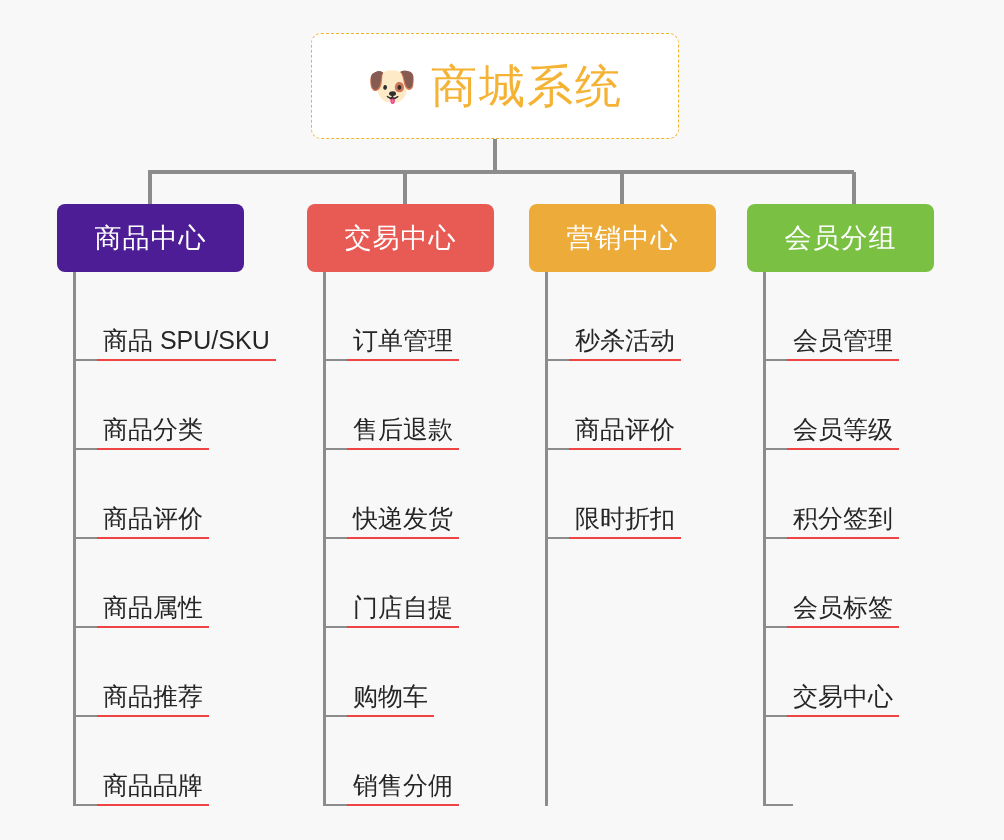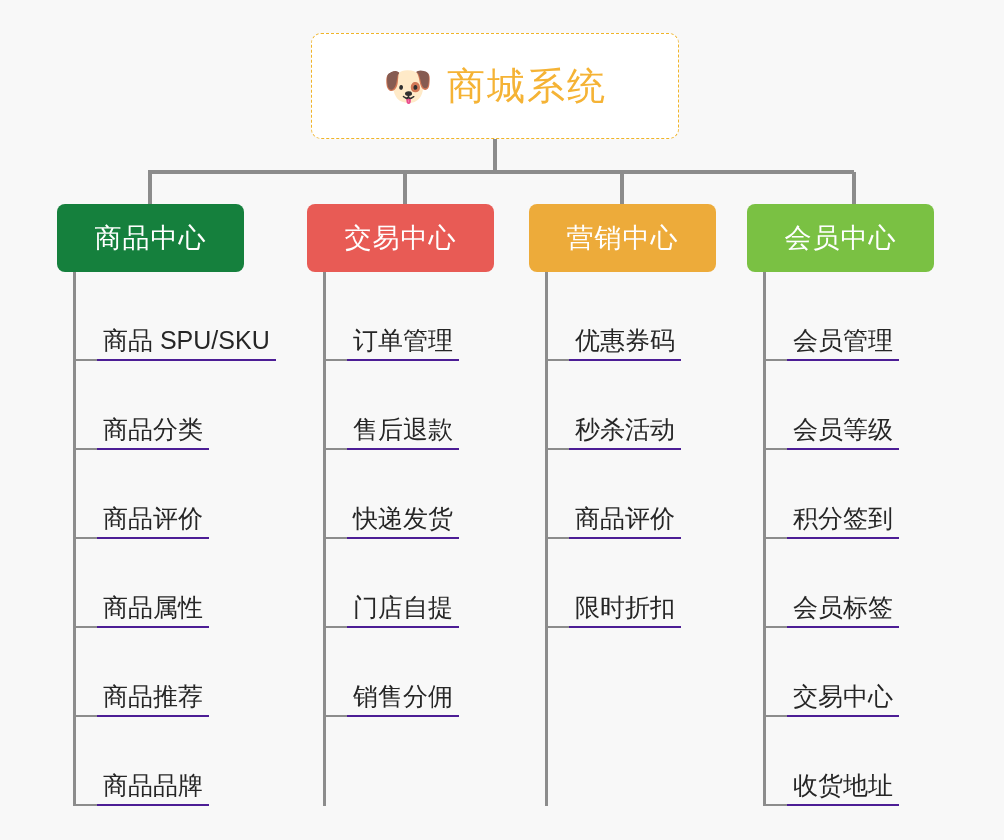--- a/index.html
+++ b/index.html
@@ -36,21 +36,21 @@
     align-items: center;
     justify-content: center;
     gap: 14px;
   }
   .root-emoji {
     font-size: 40px;
     line-height: 1;
     display: block;
   }
   .root-title {
-    font-size: 38px;
+    font-size: 46px;
     color: #f5b335;
     letter-spacing: 2px;
     line-height: 1;
     white-space: nowrap;
   }
 
   
   .conn {
     position: absolute;
     background: #8c8c8c;
@@ -113,21 +113,21 @@
   }
   .leaf-label {
     position: relative;
     display: inline-block;
     margin-left: 40px;
     padding: 0 6px 5px 6px;
     font-size: 25px;
     color: #262626;
     line-height: 1.1;
     white-space: nowrap;
-    border-bottom: 2px solid #4c1d95;
+    border-bottom: 2px solid #ef4444;
   }
   
   .leaf-tick {
     position: absolute;
     left: 17px;
     bottom: 0;
     height: 2px;
     width: 29px;
     background: #8c8c8c;
   }
@@ -144,21 +144,21 @@
 
   <div class="conn conn-stem"></div>
   <div class="conn conn-bus"></div>
   <div class="conn conn-drop" id="drop-0" style="left: 148px;"></div>
   <div class="conn conn-drop" id="drop-1" style="left: 403px;"></div>
   <div class="conn conn-drop" id="drop-2" style="left: 620px;"></div>
   <div class="conn conn-drop" id="drop-3" style="left: 852px;"></div>
 
   <div id="branches-host">
       <div class="branch" style="left: 57px; width: 187px;">
-        <div class="branch-header" style="background: #15803d;">商品中心</div>
+        <div class="branch-header" style="background: #4c1d95;">商品中心</div>
         <div class="branch-body">
           <div class="spine" style="background: rgb(140, 140, 140); height: 534px;"></div>
           <div class="leaf">
             <span class="leaf-tick" style="background: rgb(140, 140, 140);"></span>
             <span class="leaf-label">商品 SPU/SKU</span>
           </div>
           <div class="leaf">
             <span class="leaf-tick" style="background: rgb(140, 140, 140);"></span>
             <span class="leaf-label">商品分类</span>
           </div>
@@ -195,48 +195,48 @@
           <div class="leaf">
             <span class="leaf-tick" style="background: rgb(140, 140, 140);"></span>
             <span class="leaf-label">快递发货</span>
           </div>
           <div class="leaf">
             <span class="leaf-tick" style="background: rgb(140, 140, 140);"></span>
             <span class="leaf-label">门店自提</span>
           </div>
           <div class="leaf">
             <span class="leaf-tick" style="background: rgb(140, 140, 140);"></span>
+            <span class="leaf-label">购物车</span>
+          </div>
+          <div class="leaf">
+            <span class="leaf-tick" style="background: rgb(140, 140, 140);"></span>
             <span class="leaf-label">销售分佣</span>
           </div>
         </div>
       </div>
       <div class="branch" style="left: 529px; width: 187px;">
         <div class="branch-header" style="background: rgb(237, 171, 58);">营销中心</div>
         <div class="branch-body">
           <div class="spine" style="background: rgb(140, 140, 140); height: 534px;"></div>
           <div class="leaf">
             <span class="leaf-tick" style="background: rgb(140, 140, 140);"></span>
-            <span class="leaf-label">优惠券码</span>
-          </div>
-          <div class="leaf">
-            <span class="leaf-tick" style="background: rgb(140, 140, 140);"></span>
             <span class="leaf-label">秒杀活动</span>
           </div>
           <div class="leaf">
             <span class="leaf-tick" style="background: rgb(140, 140, 140);"></span>
             <span class="leaf-label">商品评价</span>
           </div>
           <div class="leaf">
             <span class="leaf-tick" style="background: rgb(140, 140, 140);"></span>
             <span class="leaf-label">限时折扣</span>
           </div>
         </div>
       </div>
       <div class="branch" style="left: 747px; width: 187px;">
-        <div class="branch-header" style="background: rgb(122, 193, 67);">会员中心</div>
+        <div class="branch-header" style="background: rgb(122, 193, 67);">会员分组</div>
         <div class="branch-body">
           <div class="spine" style="background: rgb(140, 140, 140); height: 534px;"></div>
           <div class="leaf">
             <span class="leaf-tick" style="background: rgb(140, 140, 140);"></span>
             <span class="leaf-label">会员管理</span>
           </div>
           <div class="leaf">
             <span class="leaf-tick" style="background: rgb(140, 140, 140);"></span>
             <span class="leaf-label">会员等级</span>
           </div>
@@ -247,19 +247,18 @@
           <div class="leaf">
             <span class="leaf-tick" style="background: rgb(140, 140, 140);"></span>
             <span class="leaf-label">会员标签</span>
           </div>
           <div class="leaf">
             <span class="leaf-tick" style="background: rgb(140, 140, 140);"></span>
             <span class="leaf-label">交易中心</span>
           </div>
           <div class="leaf">
             <span class="leaf-tick" style="background: rgb(140, 140, 140);"></span>
-            <span class="leaf-label">收货地址</span>
           </div>
         </div>
       </div>
     </div>
 
 </div>
 
 </body></html>

